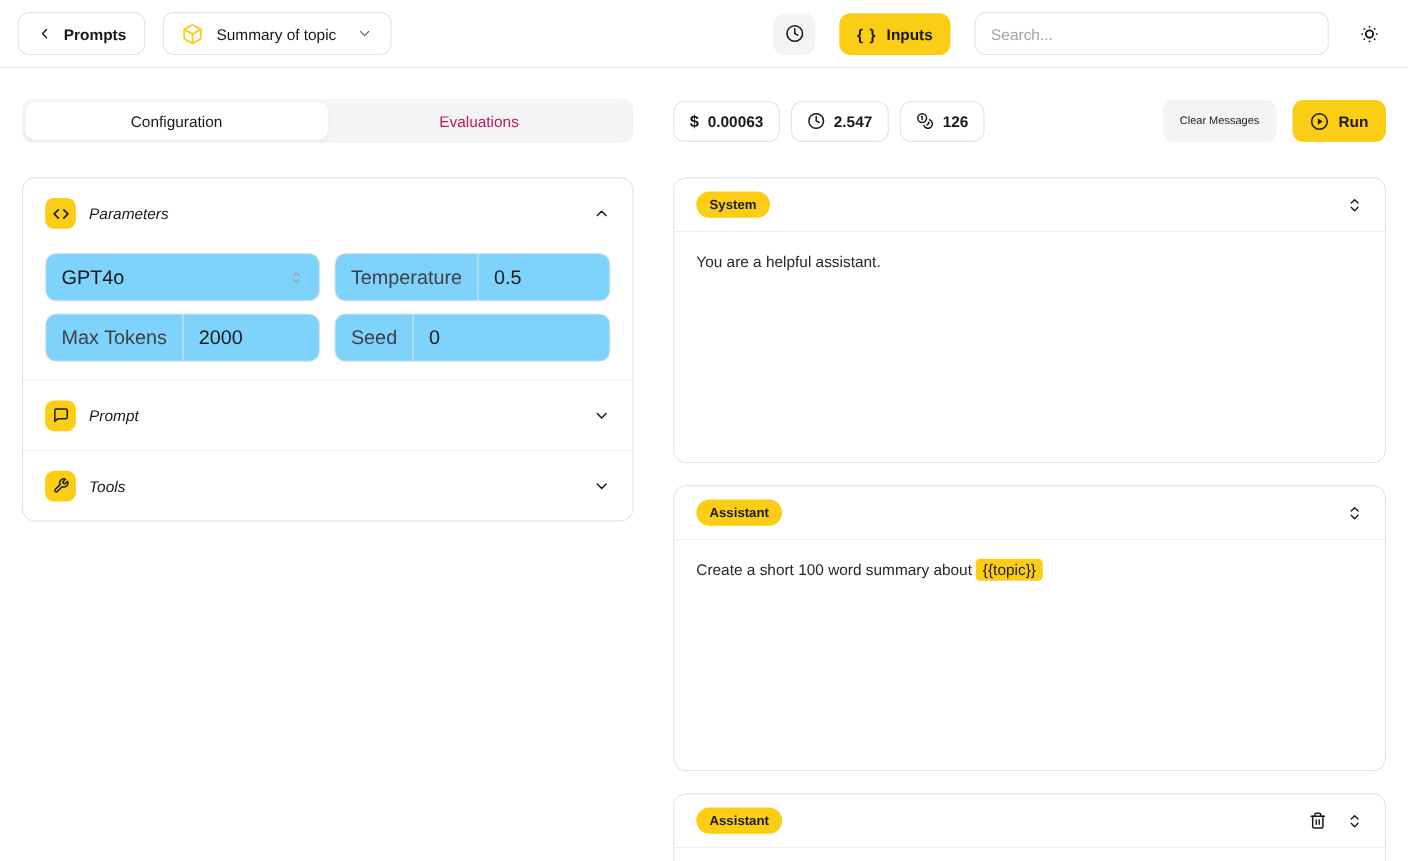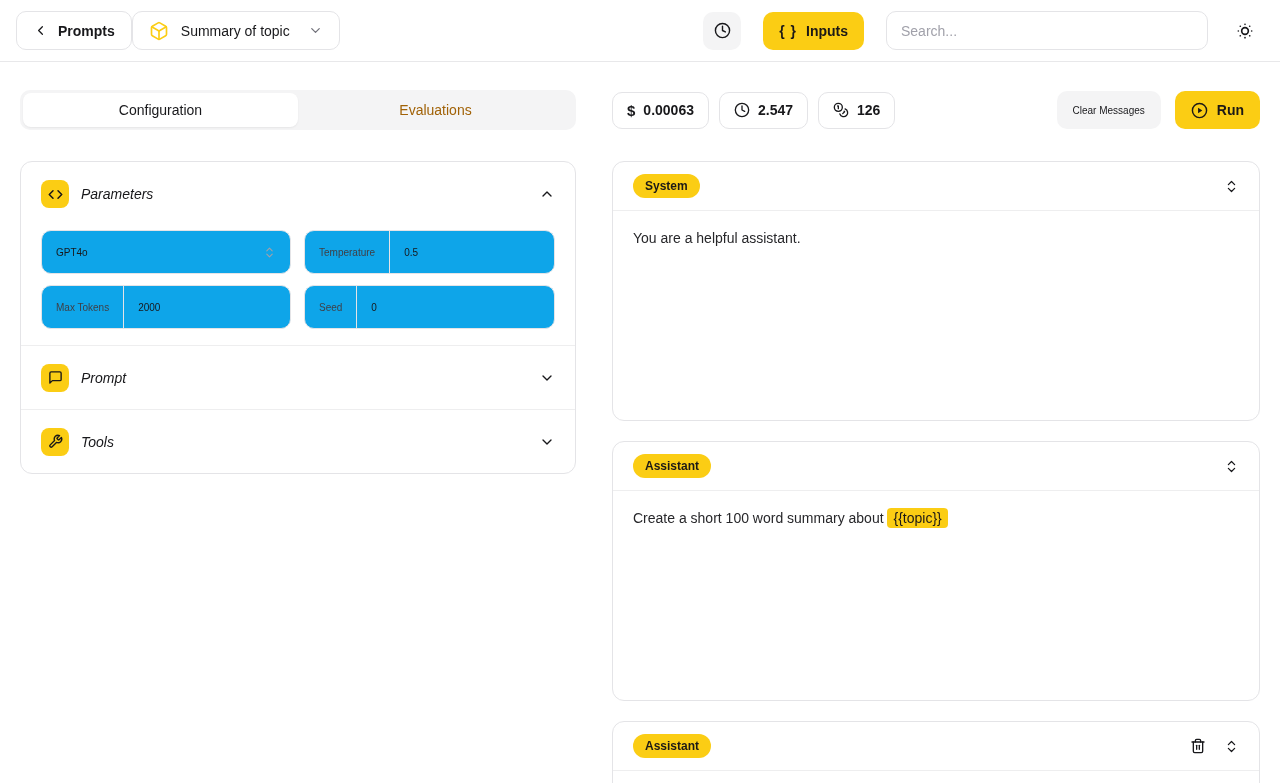--- a/index.html
+++ b/index.html
@@ -3,21 +3,21 @@
 <meta charset="utf-8">
 <style>
   * { margin:0; padding:0; box-sizing:border-box; }
   html,body { width:1280px; height:783px; overflow:hidden; background:#fff;
     font-family:"Liberation Sans", sans-serif; color:#18181b; }
   button { font-family:inherit; background:none; border:none; cursor:pointer; color:inherit; }
   svg { display:block; }
 
   
   .topbar { height:62px; display:flex; align-items:center; padding:0 20px 0 16px;
-    border-bottom:1px solid #e8e8ea; }
+    border-bottom:1px solid #e8e8ea; gap:16px; }
   .btn-outline { display:flex; align-items:center; gap:10px; height:39px; padding:0 16px;
     border:1px solid #e4e4e7; border-radius:10px; background:#fff; font-size:14px; font-weight:600; }
   .prompt-selector { gap:12px; font-weight:500; }
   .topbar-right { margin-left:auto; display:flex; align-items:center; gap:22px; }
   .icon-btn-muted { width:38px; height:38px; border-radius:10px; background:#f4f4f5;
     display:flex; align-items:center; justify-content:center; }
   .btn-yellow { display:flex; align-items:center; gap:9px; height:38px; padding:0 16px;
     background:#fbcd14; border-radius:10px; font-size:14px; font-weight:600; color:#1c1917; }
   .braces { font-weight:700; font-size:14px; letter-spacing:1px; }
   .search-input { width:322px; height:39px; border:1px solid #e4e4e7; border-radius:10px;
@@ -25,35 +25,35 @@
   .search-input::placeholder { color:#a1a1aa; }
   .theme-btn { width:30px; height:38px; display:flex; align-items:center; justify-content:center; }
 
   
   .content { display:flex; padding:28px 20px 0 20px; gap:36px; }
   .left-col { width:556px; }
   .right-col { width:648px; }
 
   
   .tabs { height:40px; background:#f4f4f5; border-radius:10px; display:flex; padding:3px; margin-bottom:31px; }
-  .tab { flex:1; border-radius:8px; font-size:14px; font-weight:500; color:#a16207;
+  .tab { flex:1; border-radius:8px; font-size:14px; font-weight:500; color:#be185d;
     display:flex; align-items:center; justify-content:center; }
   .tab.active { background:#fff; color:#18181b; box-shadow:0 1px 2px rgba(0,0,0,.06); }
 
   
   .config-card { border:1px solid #e4e4e7; border-radius:12px; background:#fff; overflow:hidden; }
   .param-section { padding:18px 20px 16px 20px; }
   .section-head { display:flex; align-items:center; gap:12px; }
   .section-icon { width:28px; height:28px; border-radius:8px; background:#fbcd14; color:#1c1917;
     display:flex; align-items:center; justify-content:center; flex:none; }
   .section-title { font-size:14px; font-weight:500; flex:1;font-style:italic; }
   .chev { color:#18181b; }
   .fields { margin-top:22px; display:grid; grid-template-columns:250px 1fr; gap:11px 13px; }
   .field { height:44px; border:1px solid #e4e4e7; border-radius:10px; display:flex;
-    align-items:center; font-size:10px; background:#0ea5e9; overflow:hidden; }
+    align-items:center; font-size:18px; background:#7dd3fc; overflow:hidden; }
   .field .flabel { padding:0 14px; height:100%; display:flex; align-items:center;
     border-right:1px solid #e4e4e7; color:#3f3f46; white-space:nowrap; }
   .field .fvalue { padding:0 14px; color:#18181b; }
   .select-field { justify-content:space-between; padding:0 14px; }
   .sort-icon { color:#a1a1aa; }
   .section-row { display:flex; align-items:center; gap:12px; padding:0 20px; height:64px;
     border-top:1px solid #eeeeef; }
 
   
   .run-row { height:40px; display:flex; align-items:center; gap:10px; margin-bottom:31px; }

